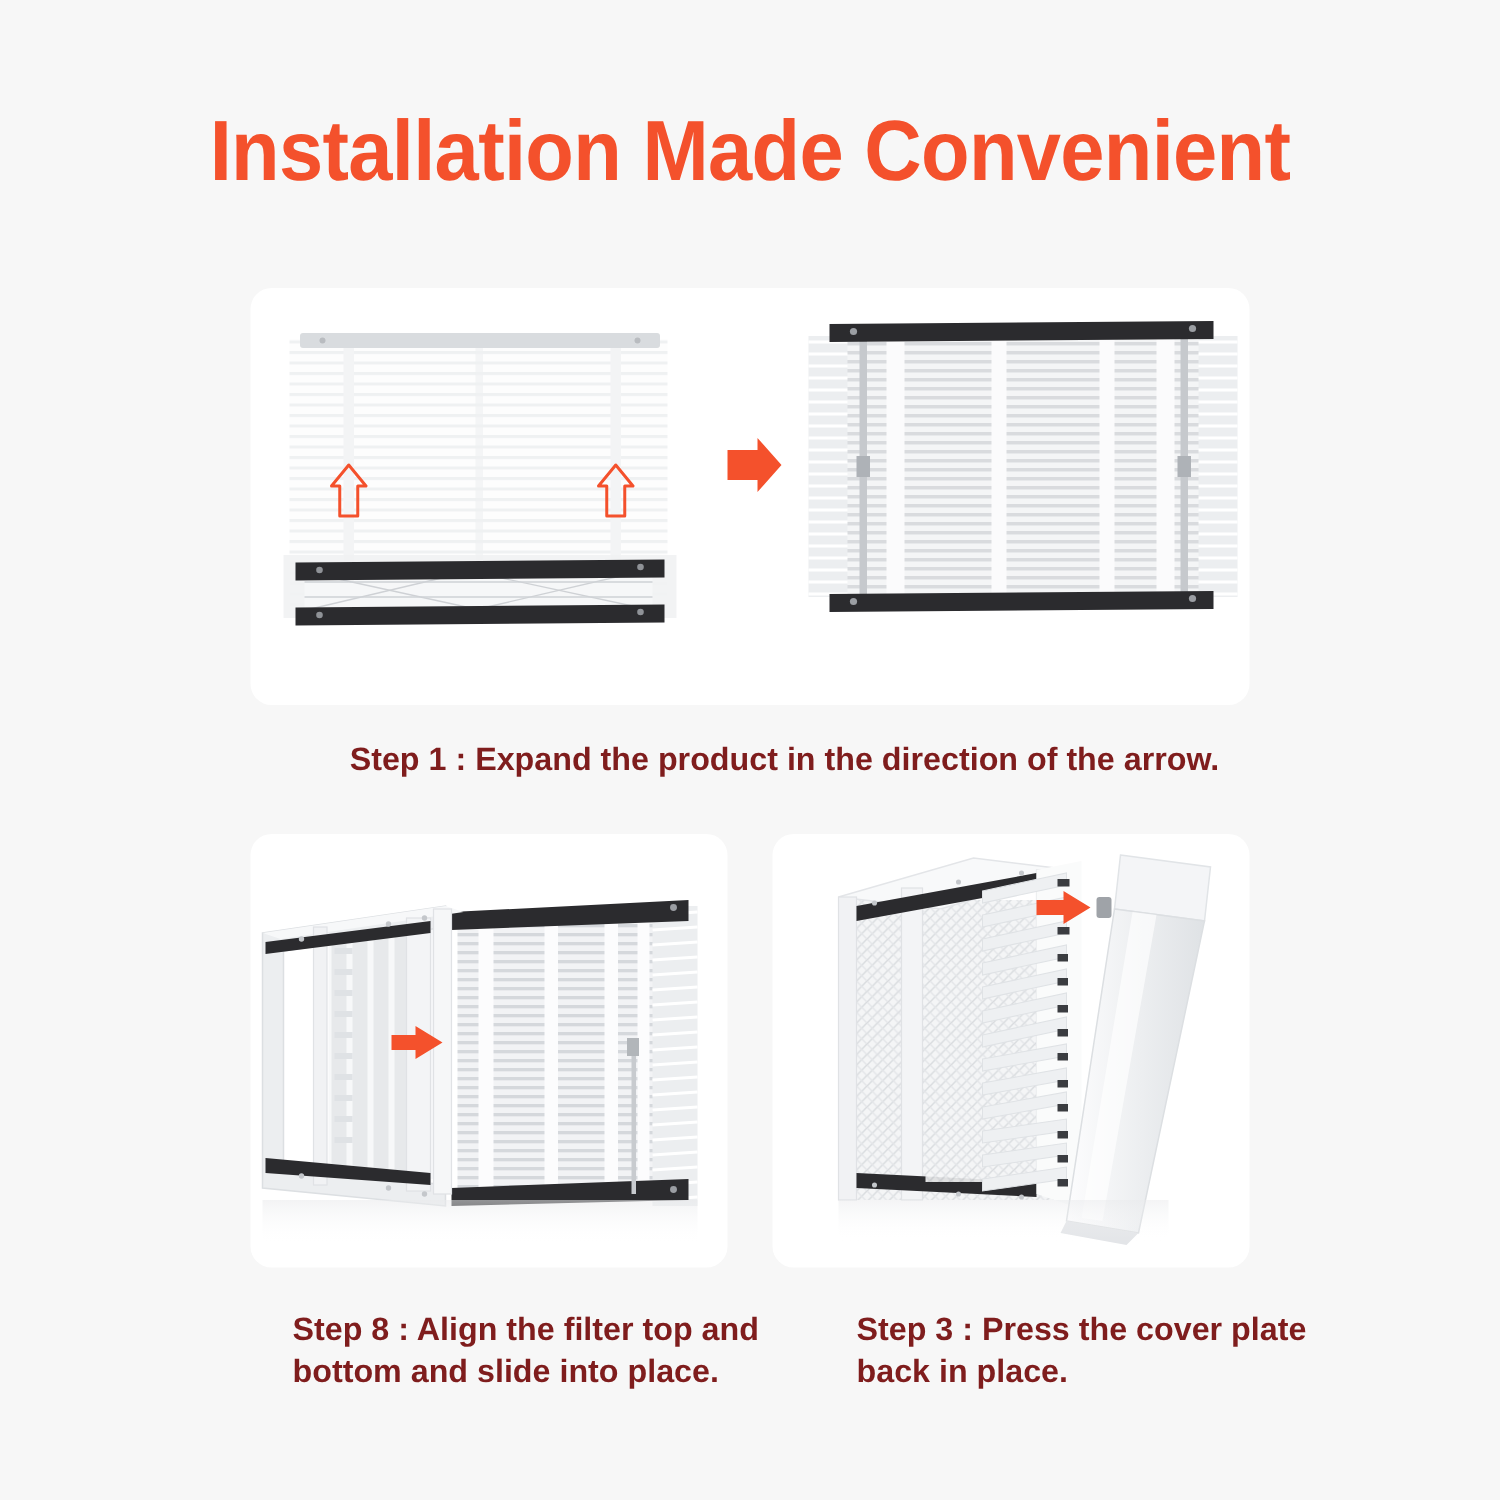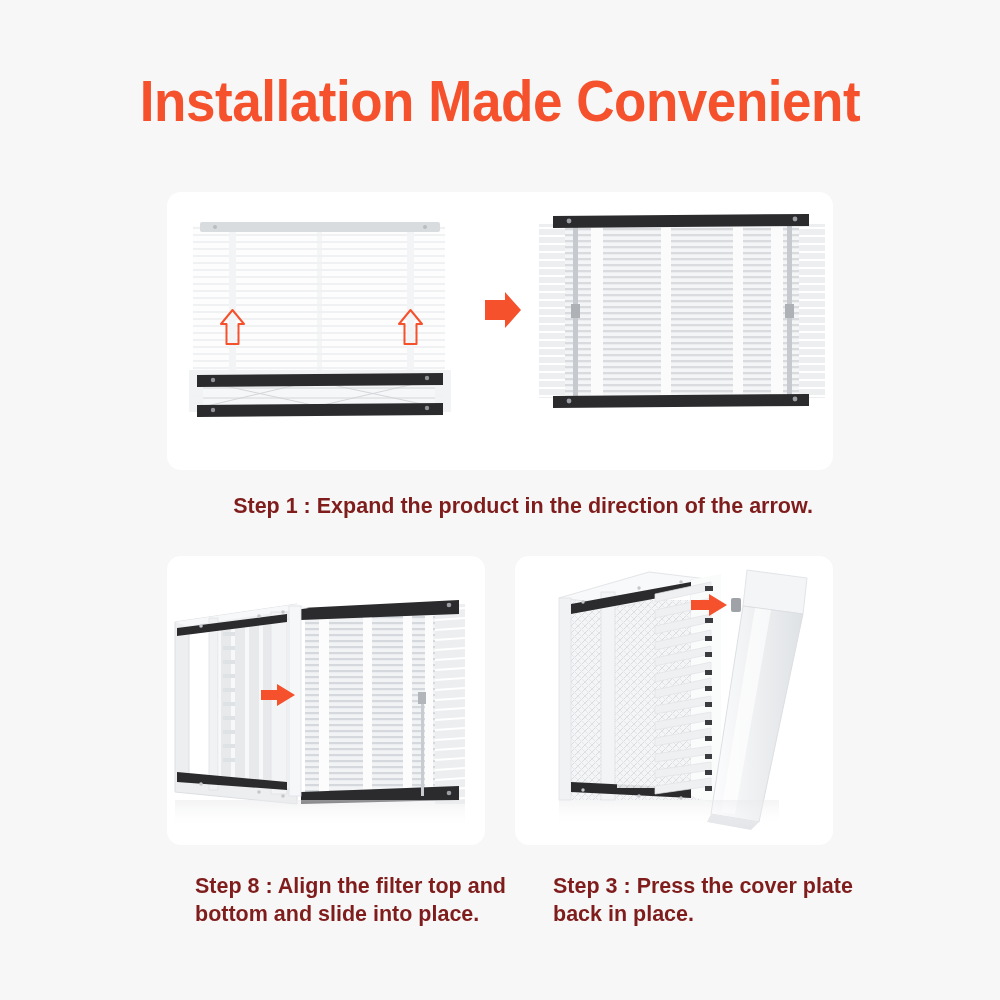--- a/index.html
+++ b/index.html
@@ -51,21 +51,21 @@
     font-family: "Liberation Sans", sans-serif;
     font-size: 21.5px;
     line-height: 1.32;
     font-weight: bold;
     padding-left: 23px;
   }
   #caption-step1 {
     left: 0; top: 492px; width: 1000px; text-align: center;
   }
   #caption-step2 { left: 172px; top: 872px; width: 330px; text-align: left; }
-  #caption-step3 { left: 530px; top: 872px; width: 330px; text-align: left; }
+  #caption-step3 { left: 548px; top: 872px; width: 330px; text-align: left; }
 
   
   .fig { position: absolute; left: 0; top: 0; }
 </style>
 </head>
 <body style="background: rgb(247, 247, 247);">
 
 <div id="page-title">Installation Made Convenient</div>
 
 <div class="card" id="card-step1">

